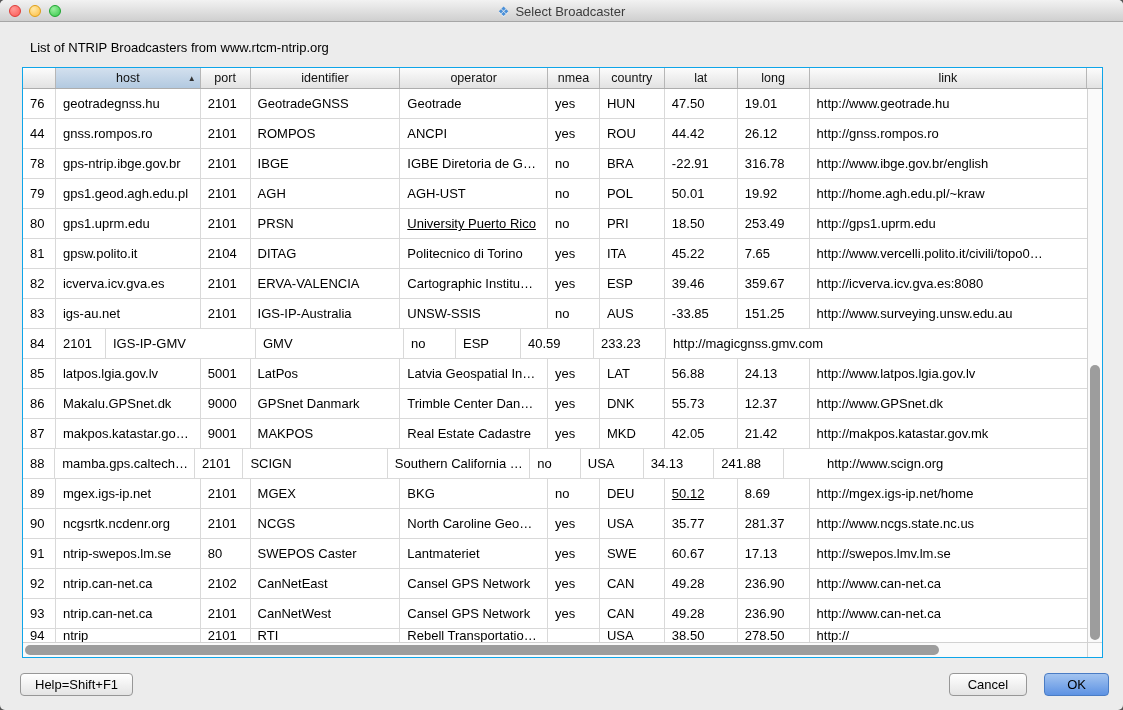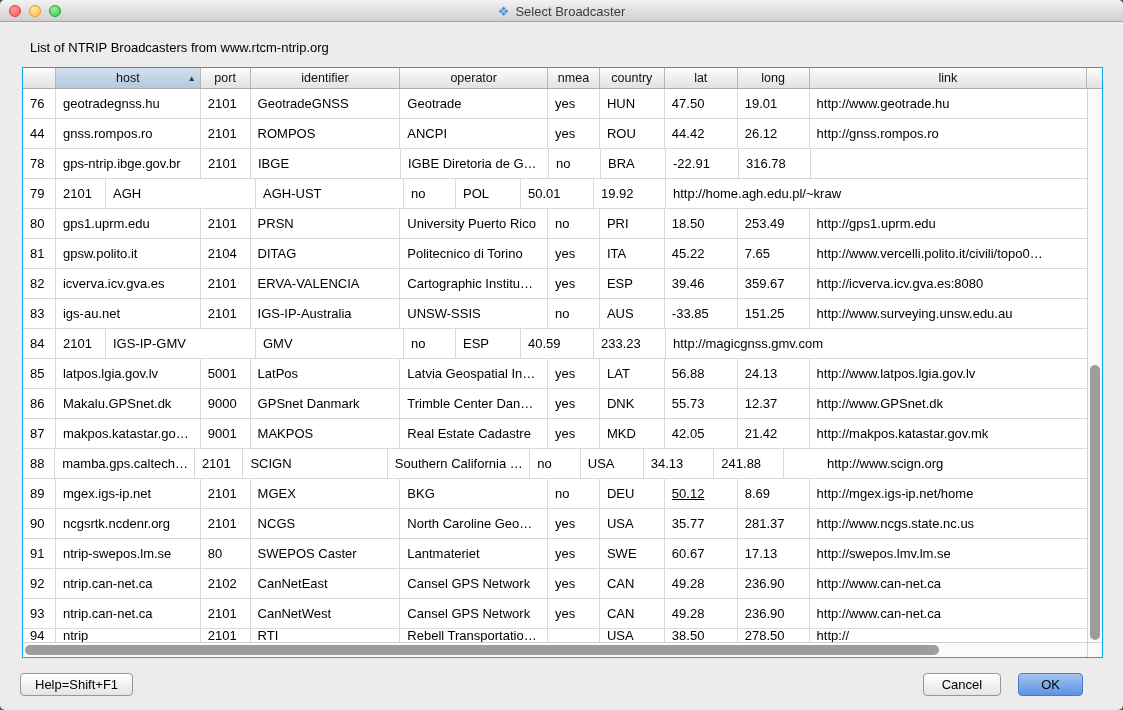--- a/index.html
+++ b/index.html
@@ -48,21 +48,21 @@
   }
   .td.col-link{border-right:none;}
   
   .vscroll{width:15px;background:#fafafa;border-left:1px solid #d2d2d2;position:relative;}
   .vthumb{position:absolute;left:2px;right:2px;top:276px;bottom:2px;background:#9d9d9d;border-radius:6px;}
   .hscroll-row{display:flex;height:15px;border-top:1px solid #d2d2d2;background:#fafafa;}
   .hscroll{width:1066px;position:relative;}
   .hthumb{position:absolute;top:2px;bottom:2px;left:2px;width:914px;background:#9d9d9d;border-radius:6px;}
   .corner{width:15px;border-left:1px solid #d2d2d2;background:#fafafa;}
   
-  .footer{position:absolute;left:20px;right:40px;bottom:14px;display:flex;align-items:center;}
+  .footer{position:absolute;left:20px;right:14px;bottom:14px;display:flex;align-items:center;}
   .btn{
     height:23px;padding:0 14px;border:1px solid #979797;border-radius:4px;
     background:linear-gradient(#ffffff,#e4e4e4);
     font-family:"Liberation Sans","DejaVu Sans",sans-serif;font-size:13px;color:#000;
   }
   .btn.cancel{margin-left:auto;padding:0 18px;}
   .btn.default{margin-left:17px;padding:0 22px;background:linear-gradient(#a3c4f0,#5d92e3);border-color:#4a7cc4;}
 </style>
 </head>
 <body>
@@ -147,38 +147,40 @@
           <div class="tr">
             <div class="td col-num" style="width: 33px;">78</div>
             <div class="td col-host" style="width: 145px;">gps-ntrip.ibge.gov.br</div>
             <div class="td col-port" style="width: 50px;">2101</div>
             <div class="td col-identifier" style="width: 150px;">IBGE</div>
             <div class="td col-operator" style="width: 148px;">IGBE Diretoria de G…</div>
             <div class="td col-nmea" style="width: 52px;">no</div>
             <div class="td col-country" style="width: 65px;">BRA</div>
             <div class="td col-lat" style="width: 73px;">-22.91</div>
             <div class="td col-long" style="width: 72px;">316.78</div>
+            <div class="td col-link" style="width: 278px;">http://www.ibge.gov.br/english</div>
           </div>
           <div class="tr">
             <div class="td col-num" style="width: 33px;">79</div>
+            <div class="td col-host" style="width: 145px;">gps1.geod.agh.edu.pl</div>
             <div class="td col-port" style="width: 50px;">2101</div>
             <div class="td col-identifier" style="width: 150px;">AGH</div>
             <div class="td col-operator" style="width: 148px;">AGH-UST</div>
             <div class="td col-nmea" style="width: 52px;">no</div>
             <div class="td col-country" style="width: 65px;">POL</div>
             <div class="td col-lat" style="width: 73px;">50.01</div>
             <div class="td col-long" style="width: 72px;">19.92</div>
             <div class="td col-link" style="width: 278px;">http://home.agh.edu.pl/~kraw</div>
           </div>
           <div class="tr">
             <div class="td col-num" style="width: 33px;">80</div>
             <div class="td col-host" style="width: 145px;">gps1.uprm.edu</div>
             <div class="td col-port" style="width: 50px;">2101</div>
             <div class="td col-identifier" style="width: 150px;">PRSN</div>
-            <div class="td col-operator" style="width: 148px;">University Puerto Rico</div>
+            <div class="td col-operator" style="width: 148px; text-decoration: underline;">University Puerto Rico</div>
             <div class="td col-nmea" style="width: 52px;">no</div>
             <div class="td col-country" style="width: 65px;">PRI</div>
             <div class="td col-lat" style="width: 73px;">18.50</div>
             <div class="td col-long" style="width: 72px;">253.49</div>
             <div class="td col-link" style="width: 278px;">http://gps1.uprm.edu</div>
           </div>
           <div class="tr">
             <div class="td col-num" style="width: 33px;">81</div>
             <div class="td col-host" style="width: 145px;">gpsw.polito.it</div>
             <div class="td col-port" style="width: 50px;">2104</div>

